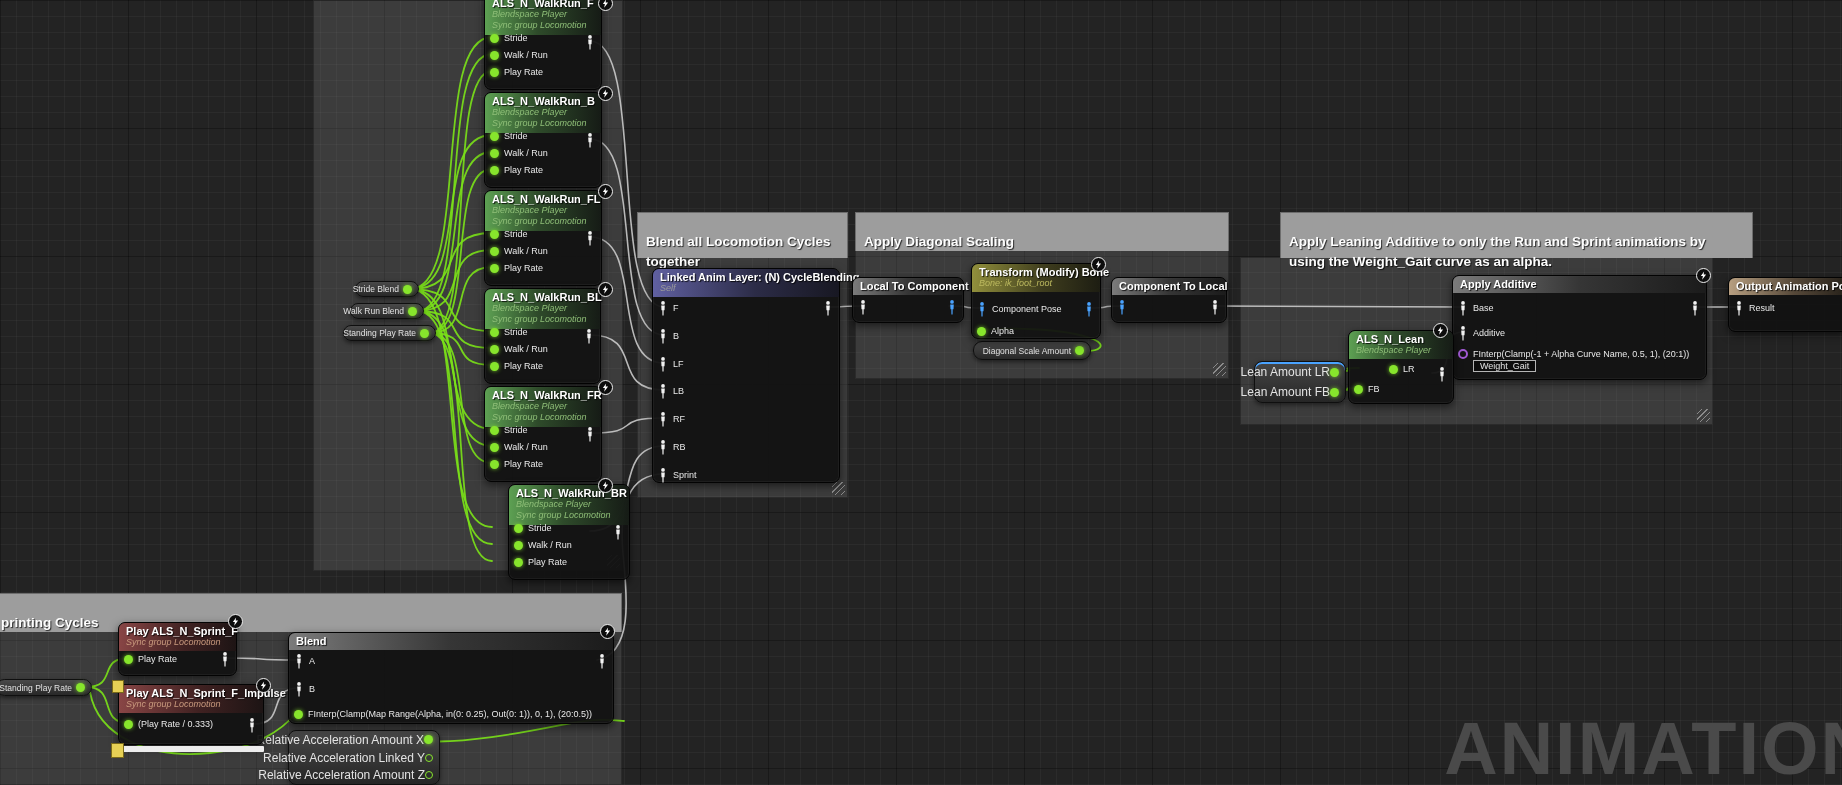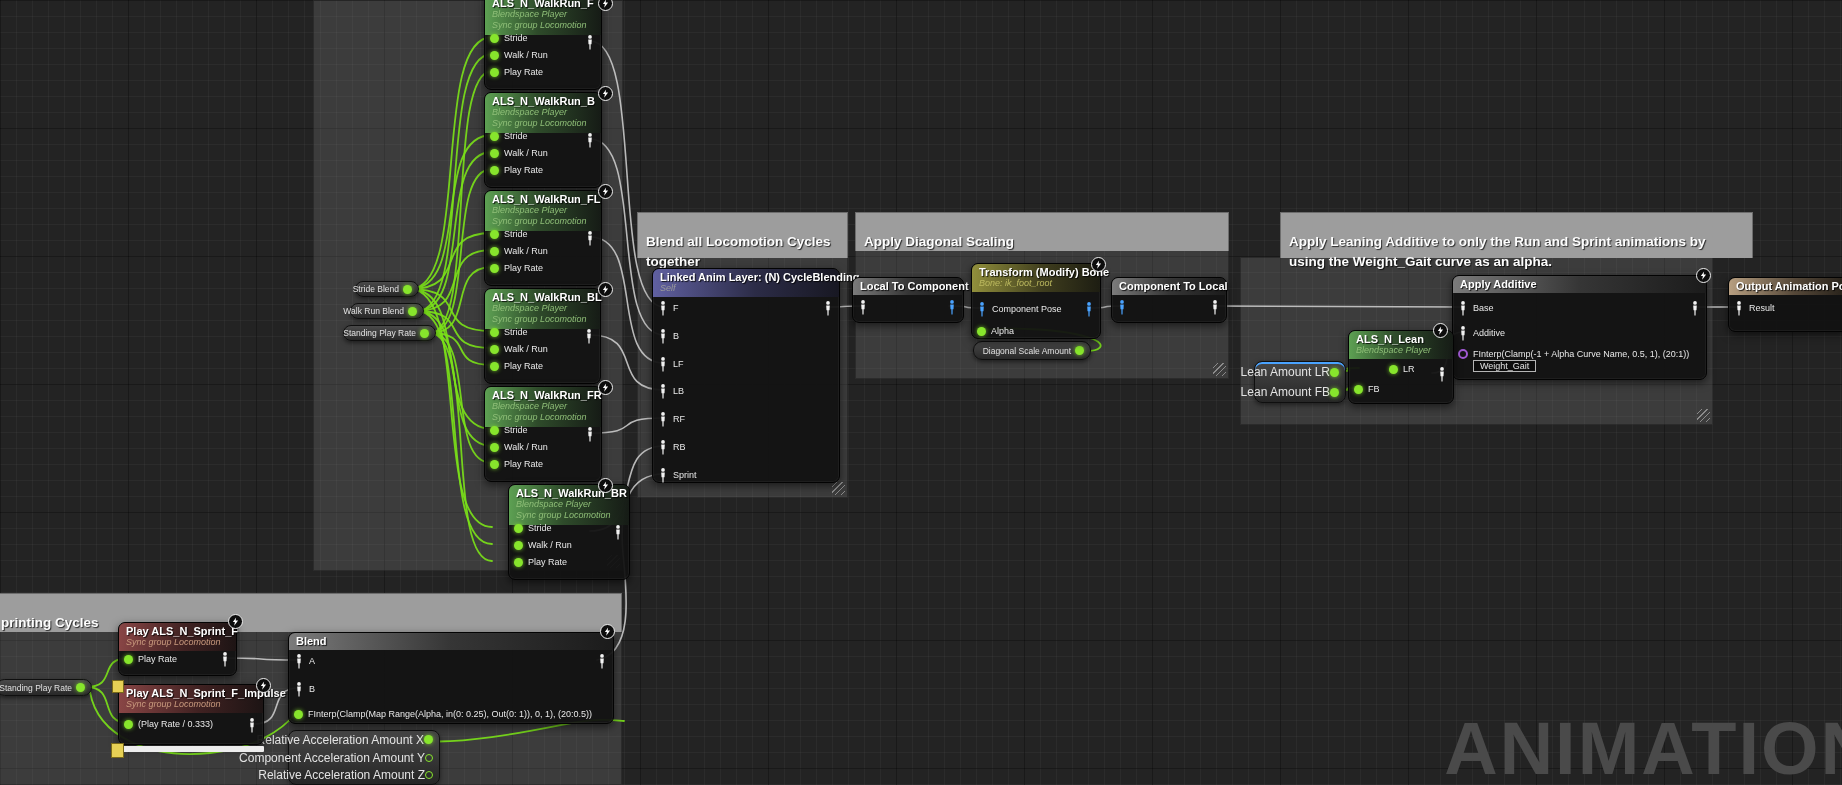--- a/index.html
+++ b/index.html
@@ -161,21 +161,21 @@
         <div>Lean Amount FB</div>
         <span class="dot"></span>
       </div>
     </div>
     <div class="pill-group" style="left: 288px; top: 730px; width: 152px; height: 55px;">
       <div class="pg-row">
         <div>Relative Acceleration Amount X</div>
         <span class="dot"></span>
       </div>
       <div class="pg-row">
-        <div>Component Acceleration Amount Y</div>
+        <div>Relative Acceleration Linked Y</div>
         <span class="dot dot-hollow"></span>
       </div>
       <div class="pg-row">
         <div>Relative Acceleration Amount Z</div>
         <span class="dot dot-hollow"></span>
       </div>
     </div>
     <div class="node" style="left: 484px; top: -6px; width: 118px; height: 96px;">
       <div class="nh grad-green">
         <div class="nh-title">ALS_N_WalkRun_F</div>

